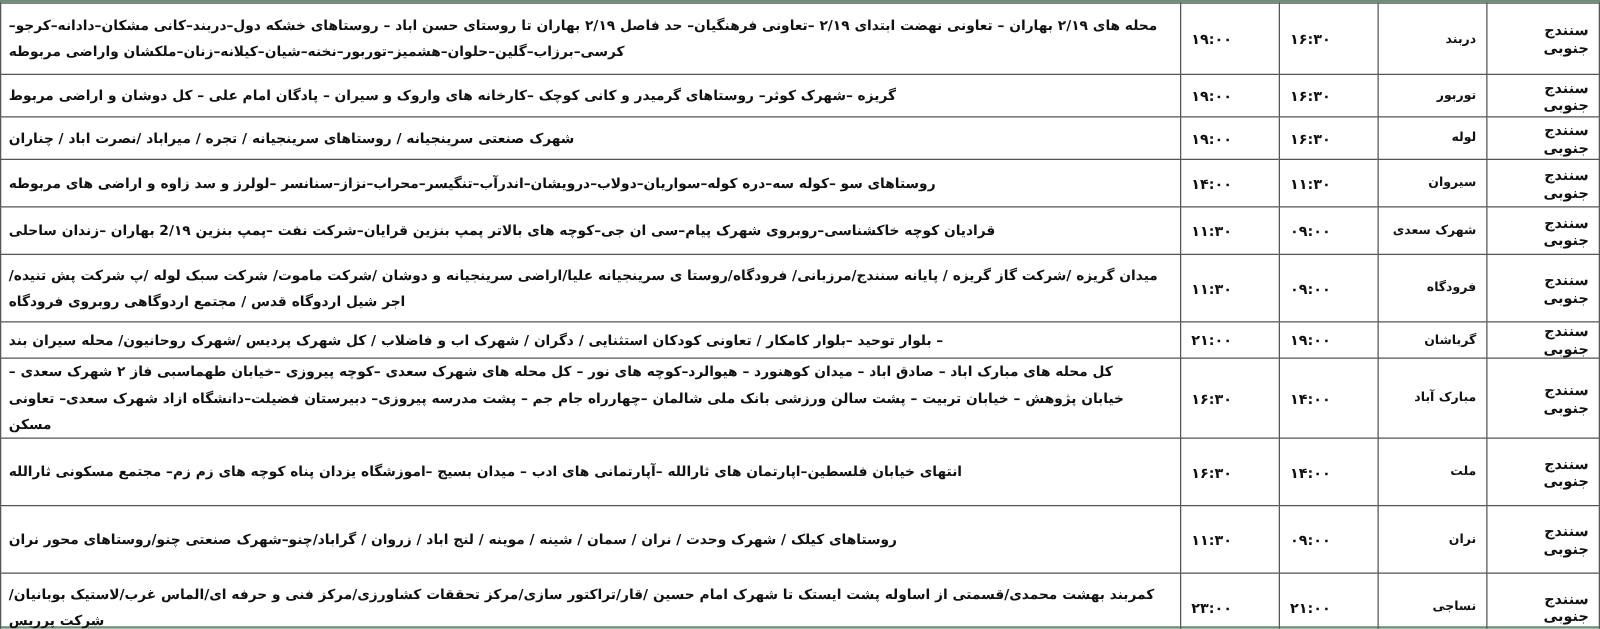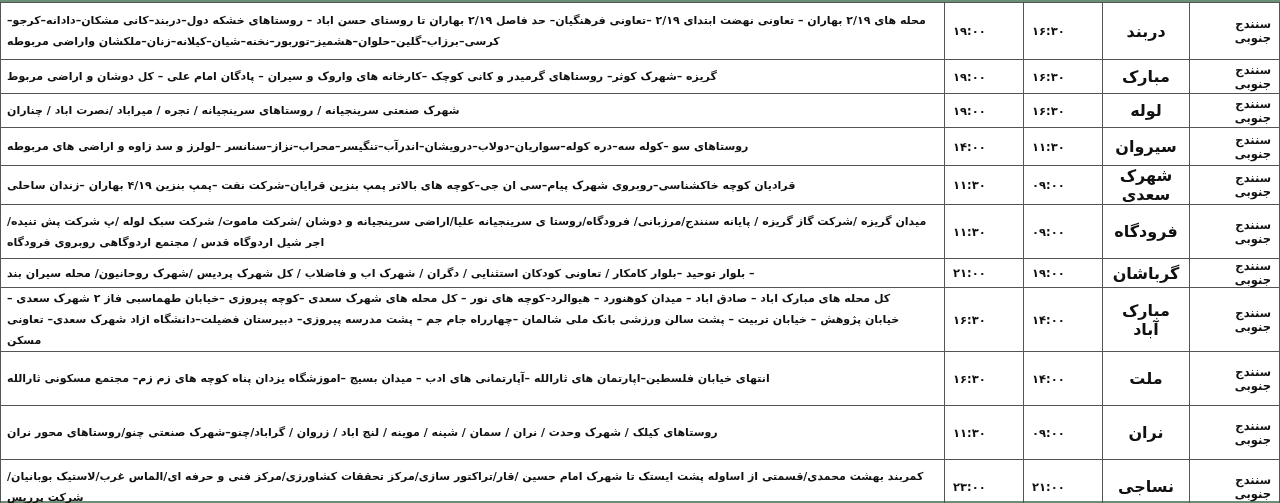--- a/index.html
+++ b/index.html
@@ -1,40 +1,40 @@
 <!DOCTYPE html>
 <html><head>
 <meta charset="utf-8">
 <style>
   html, body { margin:0; padding:0; background:#ffffff; }
   body { width:1280px; height:503px; overflow:hidden; position:relative; font-family:"DejaVu Sans", sans-serif; }
   .frame { position:absolute; left:0; top:0; width:1280px; height:503px; box-sizing:border-box; border-top:2px solid #6b8f76; border-bottom:2px solid #6b8f76; }
   table { border-collapse:collapse; width:1280px; table-layout:fixed; direction:rtl; }
   td { border:1px solid #555; padding:0 8px; font-weight:bold; color:#111; font-size:11px; vertical-align:middle; }
   td.region { width:73px; font-size:11.5px; }
-  td.area { width:70px; text-align:center; font-size:16px; }
+  td.area { width:70px; text-align:right; font-size:10px; }
   td.t { width:62px; text-align:left; font-family:"DejaVu Sans", sans-serif; font-size:11.5px; letter-spacing:0.5px; }
   td.desc { text-align:left; line-height:21px; padding-right:16px; padding-left:6px; }
 </style>
 </head>
 <body>
 
 <div class="frame">
   <table>
     <tbody id="tbody">
         <tr style="height: 57px;">
     <td class="region">سنندج جنوبی</td>
     <td class="area">دربند</td>
     <td class="t">۱۶:۳۰</td>
     <td class="t">۱۹:۰۰</td>
     <td class="desc">محله های ۲/۱۹ بهاران – تعاونی نهضت ابتدای ۲/۱۹ –تعاونی فرهنگیان– حد فاصل ۲/۱۹ بهاران تا روستای حسن اباد – روستاهای خشکه دول–دربند–کانی مشکان–دادانه–کرجو–کرسی–برزاب–گلین–حلوان–هشمیز–توربور–نخنه–شیان–کیلانه–زنان–ملکشان واراضی مربوطه</td>
   </tr>
         <tr style="height: 34px;">
     <td class="region">سنندج جنوبی</td>
-    <td class="area">مبارک</td>
+    <td class="area">توربور</td>
     <td class="t">۱۶:۳۰</td>
     <td class="t">۱۹:۰۰</td>
     <td class="desc">گریزه –شهرک کوثر– روستاهای گرمیدر و کانی کوچک –کارخانه های واروک و سیران – پادگان امام علی – کل دوشان و اراضی مربوط</td>
   </tr>
         <tr style="height: 34px;">
     <td class="region">سنندج جنوبی</td>
     <td class="area">لوله</td>
     <td class="t">۱۶:۳۰</td>
     <td class="t">۱۹:۰۰</td>
     <td class="desc">شهرک صنعتی سرینجیانه / روستاهای سرینجیانه / تجره / میراباد /نصرت اباد / چناران</td>
@@ -44,21 +44,21 @@
     <td class="area">سیروان</td>
     <td class="t">۱۱:۳۰</td>
     <td class="t">۱۴:۰۰</td>
     <td class="desc">روستاهای سو –کوله سه–دره کوله–سواریان–دولاب–درویشان–اندرآب–تنگیسر–محراب–نزاز–سنانسر –لولرز و سد زاوه و اراضی های مربوطه</td>
   </tr>
         <tr style="height: 38px;">
     <td class="region">سنندج جنوبی</td>
     <td class="area">شهرک سعدی</td>
     <td class="t">۰۹:۰۰</td>
     <td class="t">۱۱:۳۰</td>
-    <td class="desc">قرادیان کوچه خاکشناسی–روبروی شهرک پیام–سی ان جی–کوچه های بالاتر پمپ بنزین قرایان–شرکت نفت –پمپ بنزین ۴/۱۹ بهاران –زندان ساحلی</td>
+    <td class="desc">قرادیان کوچه خاکشناسی–روبروی شهرک پیام–سی ان جی–کوچه های بالاتر پمپ بنزین قرایان–شرکت نفت –پمپ بنزین 2/۱۹ بهاران –زندان ساحلی</td>
   </tr>
         <tr style="height: 54px;">
     <td class="region">سنندج جنوبی</td>
     <td class="area">فرودگاه</td>
     <td class="t">۰۹:۰۰</td>
     <td class="t">۱۱:۳۰</td>
     <td class="desc">میدان گریزه /شرکت گاز گریزه / پایانه سنندج/مرزبانی/ فرودگاه/روستا ی سرینجیانه علیا/اراضی سرینجیانه و دوشان /شرکت ماموت/ شرکت سبک لوله /پ شرکت پش تنیده/اجر شیل اردوگاه قدس / مجتمع اردوگاهی روبروی فرودگاه</td>
   </tr>
         <tr style="height: 28px;">
     <td class="region">سنندج جنوبی</td>

